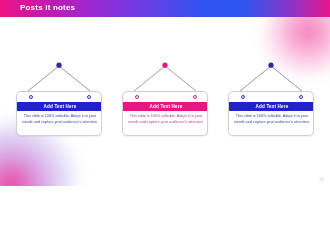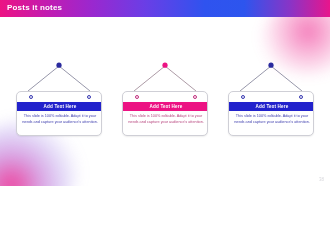--- a/index.html
+++ b/index.html
@@ -66,21 +66,21 @@
                 #9a28cf 28%,
                 #6a3ee6 44%,
                 #2f53ef 62%,
                 #2d55ee 74%,
                 #8a34c6 88%,
                 #e8158c 100%);
     z-index: 4;
   }
   .banner-title {
     position: absolute;
-    left: 7px;
+    left: 20px;
     top: 3px;
     font-size: 8px;
     font-weight: bold;
     color: #ffffff;
     letter-spacing: 0.2px;
     white-space: nowrap;
   }
 
   
   .cards {

